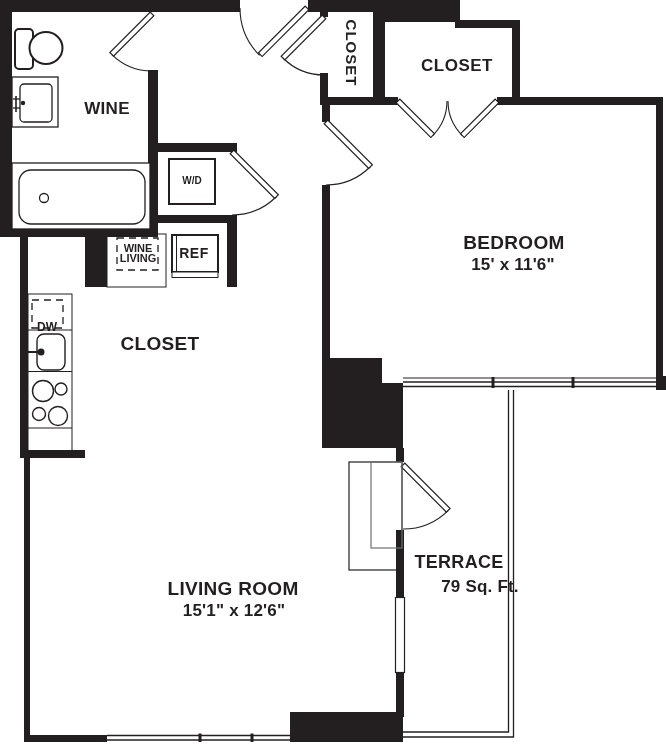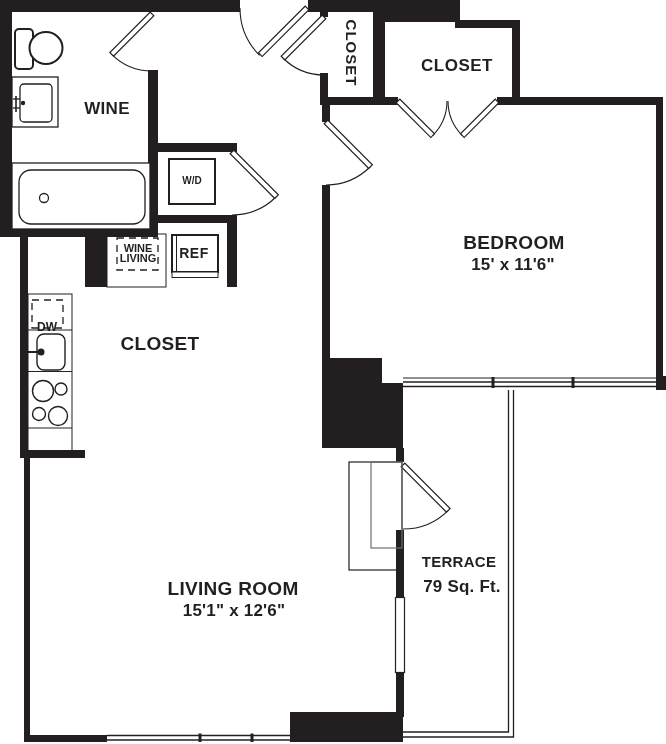--- a/index.html
+++ b/index.html
@@ -16,21 +16,21 @@
     letter-spacing:.3px; text-align:center; line-height:1.15;
   }
   .room  { font-size:19px; }
   .dims  { font-size:17px; letter-spacing:.2px; }
   .lbl-bath    { font-size:17px; }
   .lbl-closet-h{ font-size:17px; letter-spacing:.5px; }
   .lbl-closet-v{
     font-size:15px; writing-mode:vertical-rl; text-orientation:mixed;
     letter-spacing:1px;
   }
-  .lbl-terrace { font-size:15px; }
+  .lbl-terrace { font-size:18px; }
   .lbl-wd  { font-size:10px; letter-spacing:0; }
   .lbl-ref { font-size:14px; letter-spacing:.5px; }
   .lbl-dw  { font-size:12px; letter-spacing:0;margin-top:14px; }
   .lbl-wine{ font-size:11px; line-height:10px; letter-spacing:0; }
 </style>
 </head>
 <body>
 
 <div id="plan">
 
@@ -231,15 +231,15 @@
   <div class="lbl lbl-ref" style="left:194px; top:253px;">REF</div>
 
   <div class="lbl lbl-dw" style="left:47px; top:314px;">DW</div>
 
   <div class="lbl room" style="left:160px; top:344px;">CLOSET</div>
 
   <div class="lbl room" style="left:233px; top:589px;">LIVING ROOM</div>
   <div class="lbl dims" style="left:234px; top:611px;">15'1" x 12'6"</div>
 
   <div class="lbl lbl-terrace" style="left:459px; top:562px;">TERRACE</div>
-  <div class="lbl dims" style="left:462px; top:587px;">79 Sq. Ft.</div>
+  <div class="lbl dims" style="left:480px; top:587px;">79 Sq. Ft.</div>
 
 </div>
 
 </body></html>

